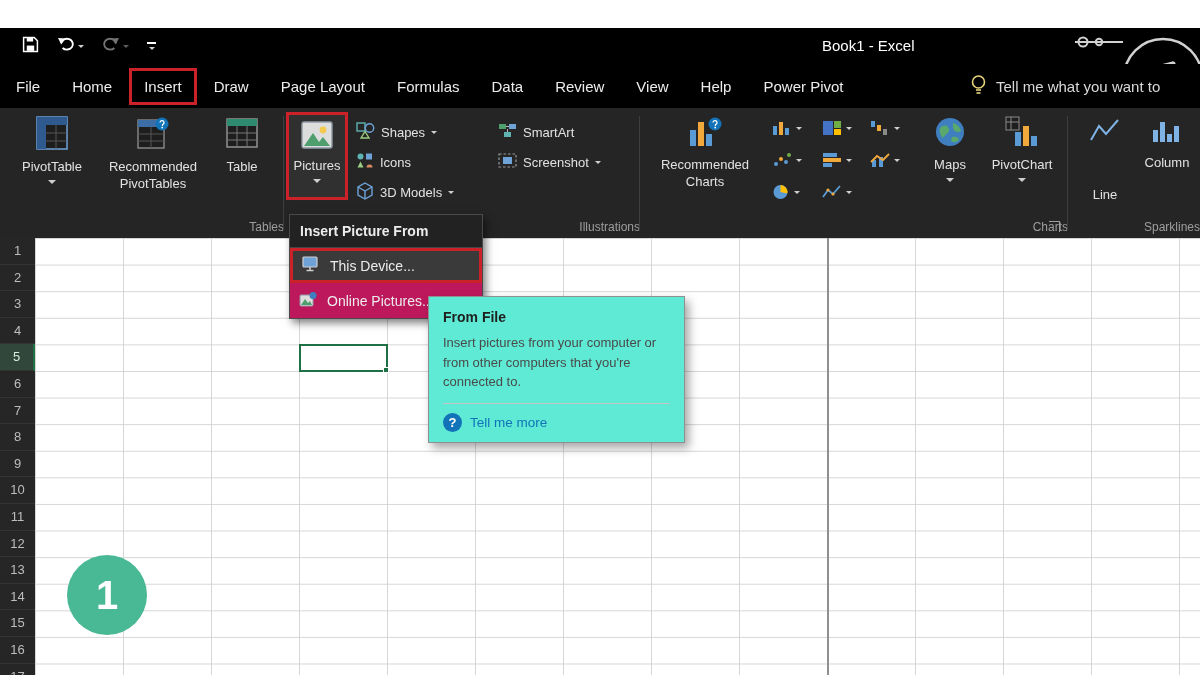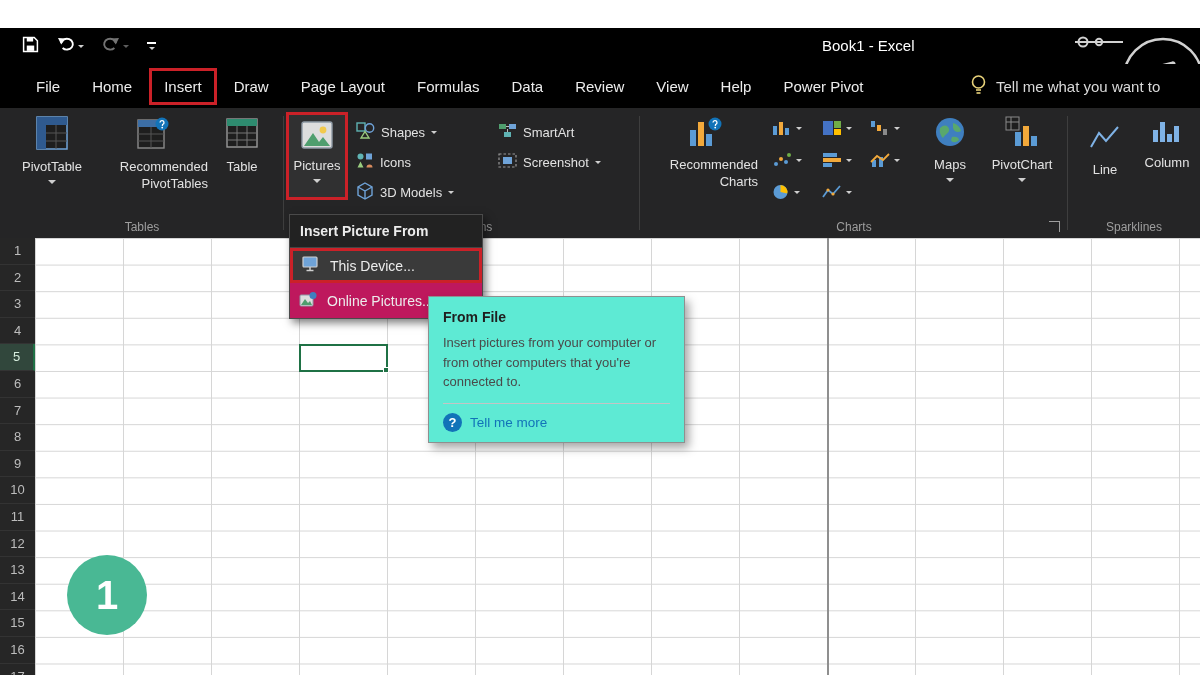--- a/index.html
+++ b/index.html
@@ -11,32 +11,32 @@
   .qat { position:absolute; left:18px; top:0; height:36px; display:flex; align-items:center; gap:10px; }
   .qbtn { display:flex; align-items:center; gap:3px; padding:3px 4px; cursor:pointer; }
   .caret { width:0; height:0; border-left:4px solid transparent; border-right:4px solid transparent; border-top:4px solid #cfcfcf; display:inline-block; }
   .caret.sm { border-left-width:3px; border-right-width:3px; border-top-width:3px; }
   .dim { opacity:.45; }
   .doc-title { position:absolute; left:822px; top:0; height:36px; line-height:36px; font-size:15px; color:#fff; }
   .watermark { position:absolute; right:0; top:0; pointer-events:none; opacity:.9; }
 
   
   .tabbar { position:absolute; left:0; top:36px; width:1200px; height:44px; background:#000; display:flex; align-items:center; color:#ececec; }
-  .tabbar { padding-left:20px; }
+  .tabbar { }
   .tab { padding:11px 16px; font-size:15px; cursor:pointer; white-space:nowrap; }
   .tab.active { border:3px solid #cb2128; padding:7px 12px; margin:0 1px; }
   .tellme { position:absolute; left:970px; top:0; height:44px; display:flex; align-items:center; gap:9px; color:#d9d9d9; font-size:15px; white-space:nowrap; overflow:hidden; width:230px; }
 
   
   .ribbon { position:absolute; left:0; top:80px; width:1200px; height:130px; background:#252526; color:#e0e0e0; }
   .group { position:absolute; top:0; bottom:0; }
-  .grouplabel { position:absolute; bottom:4px; left:0; right:0; text-align:center; color:#9e9e9e; font-size:12px; }
+  .grouplabel { position:absolute; bottom:4px; left:0; right:0; text-align:right; color:#9e9e9e; font-size:12px; }
   .vsep { position:absolute; top:8px; bottom:8px; width:1px; background:#3e3e3e; }
   .bigbtn { position:absolute; display:flex; flex-direction:column; align-items:center; text-align:center; color:#e2e2e2; font-size:13px; line-height:1.25; cursor:pointer; }
-  .bigbtn .lbl { margin-top:5px;text-align:right; }
+  .bigbtn .lbl { margin-top:5px; }
   .bigbtn .caret { margin-top:4px; }
   .sbtn { position:absolute; display:flex; align-items:center; gap:6px; color:#e2e2e2; font-size:13px; height:24px; cursor:pointer; }
   .redbox { border:3px solid #cb2128 !important; }
   .pictures-btn { left:2px; top:4px; width:62px; height:88px; background:#303031; padding-top:6px; }
   .chartgridbtn { position:absolute; display:flex; align-items:center; gap:4px; cursor:pointer; }
   .launcher { position:absolute; right:8px; bottom:6px; width:11px; height:11px; border-left:1.5px solid #9e9e9e; border-bottom:1.5px solid #9e9e9e; transform:rotate(180deg); cursor:pointer; }
 
   
   .sheet { position:absolute; left:0; top:210px; width:1200px; height:465px; background:#fff; }
   .rowheaders { position:absolute; left:0; top:0; width:35px; height:465px; background:#262626; }
@@ -373,21 +373,21 @@
         </span>
         <span class="lbl">PivotChart</span>
         <span class="caret"></span>
       </div>
       <div class="grouplabel">Charts</div>
       <div class="launcher"></div>
       <div class="vsep" style="right:0;"></div>
     </div>
 
     <div class="group" style="left:1068px;width:132px;">
-      <div class="bigbtn" style="left:12px;top:15px;width:50px;">
+      <div class="bigbtn" style="left:12px;top:8px;width:50px;gap:32px;">
         <span>
           <svg width="32" height="30" viewBox="0 0 32 30">
               <polyline points="2,24 10,10 17,18 29,4" fill="none" stroke="#7fb2e5" stroke-width="2"></polyline>
             </svg>
         </span>
         <span class="lbl">Line</span>
       </div>
       <div class="bigbtn" style="left:70px;top:8px;width:58px;">
         <span>
           <svg width="32" height="30" viewBox="0 0 32 30">

